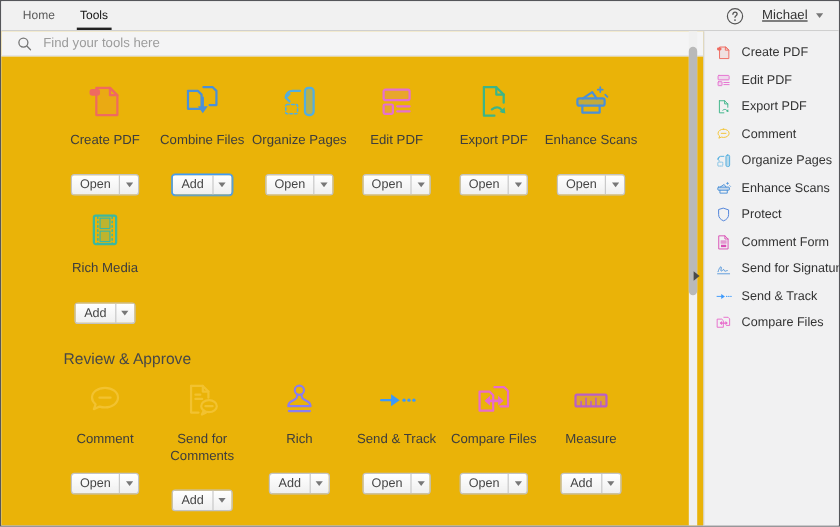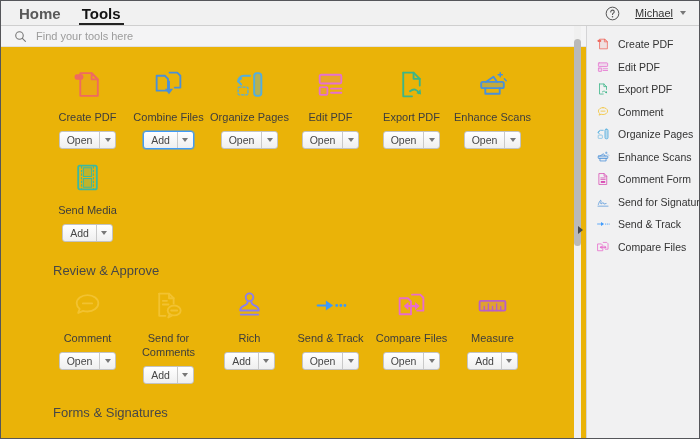--- a/index.html
+++ b/index.html
@@ -18,21 +18,21 @@
   .topbar {
     height: 25px; flex: none;
     background: #f1f1f1;
     border-bottom: 1px solid #cfcfcf;
     display: flex; align-items: stretch;
   }
   .tabs { display: flex; }
   .tab {
     display: flex; align-items: center;
     margin-left: 15px; padding: 0 3px;
-    font-size: 15px; font-weight: bold; color: #5a5a5a;
+    font-size: 10px; font-weight: normal; color: #5a5a5a;
     position: relative; cursor: pointer;
   }
   .tab.active { color: #141414; }
   .tab.active::after {
     content: ""; position: absolute; left: 0; right: 0; bottom: 0;
     height: 2px; background: #232323;
   }
   .topbar-right {
     margin-left: auto; display: flex; align-items: center;
     gap: 15px; padding-right: 13px;
@@ -70,21 +70,21 @@
   .content { flex: 1; padding: 21px 0 0 46px; overflow: hidden; }
   .section { margin-bottom: 10px; }
   .section-title { font-size: 13px; line-height: 13px; font-weight: normal; color: #474747; margin: 0 0 12px 6px; }
   .tool-grid { display: flex; flex-wrap: wrap; width: 492px; }
 
   .tool-card { width: 81px; display: flex; flex-direction: column; align-items: center; margin-bottom: 12px; cursor: pointer; }
   .tool-icon { width: 33px; height: 33px; display: block; }
   .tool-icon svg { width: 100%; height: 100%; display: block; }
   .tool-label { margin-top: 9px; font-size: 11px; color: #3d3d3d; text-align: center; line-height: 1.28; min-height: 14px; }
   .split-btn {
-    margin-top: 7px; display: inline-flex; align-items: stretch;
+    margin-top: 21px; display: inline-flex; align-items: stretch;
     height: 18px; border: 1px solid #c3c3c3; border-radius: 3px;
     background: linear-gradient(#ffffff, #efefef);
     font-size: 10.5px; color: #454545; cursor: pointer;
   }
   .btn-label { padding: 0 7px; min-width: 32px; display: flex; align-items: center; justify-content: center; border-right: 1px solid #c9c9c9; }
   .btn-caret { width: 15px; display: flex; align-items: center; justify-content: center; }
   .split-btn.highlighted { border-color: #3f9bfa; box-shadow: 0 0 0 0.5px #3f9bfa; }
 
   
   .scroll-track { position: absolute; top: 0; bottom: 0; right: 5px; width: 7px; background: #f0f0f0; }
@@ -268,21 +268,21 @@
 
   <div class="tool-card">
     <span class="tool-icon" style="color: rgb(60, 184, 160);">
                   <svg viewBox="0 0 32 32" fill="none" stroke="currentColor" stroke-width="1.8" stroke-linecap="round" stroke-linejoin="round">
                     <rect x="7" y="4.5" width="18" height="23" rx="1.6"></rect>
                     <path d="M10.2 5.5v21M21.8 5.5v21" stroke-dasharray="1.4 2.1" stroke-width="1.2"></path>
                     <rect x="12" y="6.5" width="8" height="8.5" fill="currentColor" fill-opacity="0.25" stroke="currentColor" stroke-width="1"></rect>
                     <rect x="12" y="17" width="8" height="8.5" fill="currentColor" fill-opacity="0.25" stroke="currentColor" stroke-width="1"></rect>
                   </svg>
                 </span>
-    <div class="tool-label">Send Media</div>
+    <div class="tool-label">Rich Media</div>
     <div class="split-btn">
       <span class="btn-label">Add</span>
       <span class="btn-caret">
         <i class="caret"></i>
       </span>
     </div>
   </div>
 </div>
   </section>
 
@@ -477,20 +477,28 @@
               <path d="M9.5 13.5 17 8.5l3.5 5"></path>
               <rect x="5" y="13.5" width="22" height="6" rx="1.6" fill="currentColor" fill-opacity="0.25"></rect>
               <path d="M9 19.5v5.5h14v-5.5"></path>
               <path d="M23.5 4.5v4M21.5 6.5h4" stroke-width="1.4"></path>
               <path d="M27.5 10.5l1.8 1.8" stroke-width="1.4"></path>
             </svg>
           </span>
     <span class="side-label">Enhance Scans</span>
   </div>
 
+  <div class="side-item">
+    <span class="side-icon" style="color: rgb(74, 127, 217);">
+            <svg viewBox="0 0 32 32" fill="none" stroke="currentColor" stroke-width="1.8" stroke-linecap="round" stroke-linejoin="round">
+              <path d="M16 3.5l9.5 3.2v8.8c0 5.8-3.7 9.7-9.5 12-5.8-2.3-9.5-6.2-9.5-12V6.7z"></path>
+            </svg>
+          </span>
+    <span class="side-label">Protect</span>
+  </div>
 
 
   <div class="side-item">
     <span class="side-icon" style="color: rgb(217, 79, 181);">
             <svg viewBox="0 0 32 32" fill="none" stroke="currentColor" stroke-width="1.8" stroke-linecap="round" stroke-linejoin="round">
               <path d="M7.5 3.5h11l6 6v19h-17z"></path>
               <path d="M18.5 3.5v6h6"></path>
               <path d="M11 13.5h10M11 17h10"></path>
               <rect x="11" y="20.5" width="10" height="4.5" fill="currentColor" stroke="none"></rect>
             </svg>

